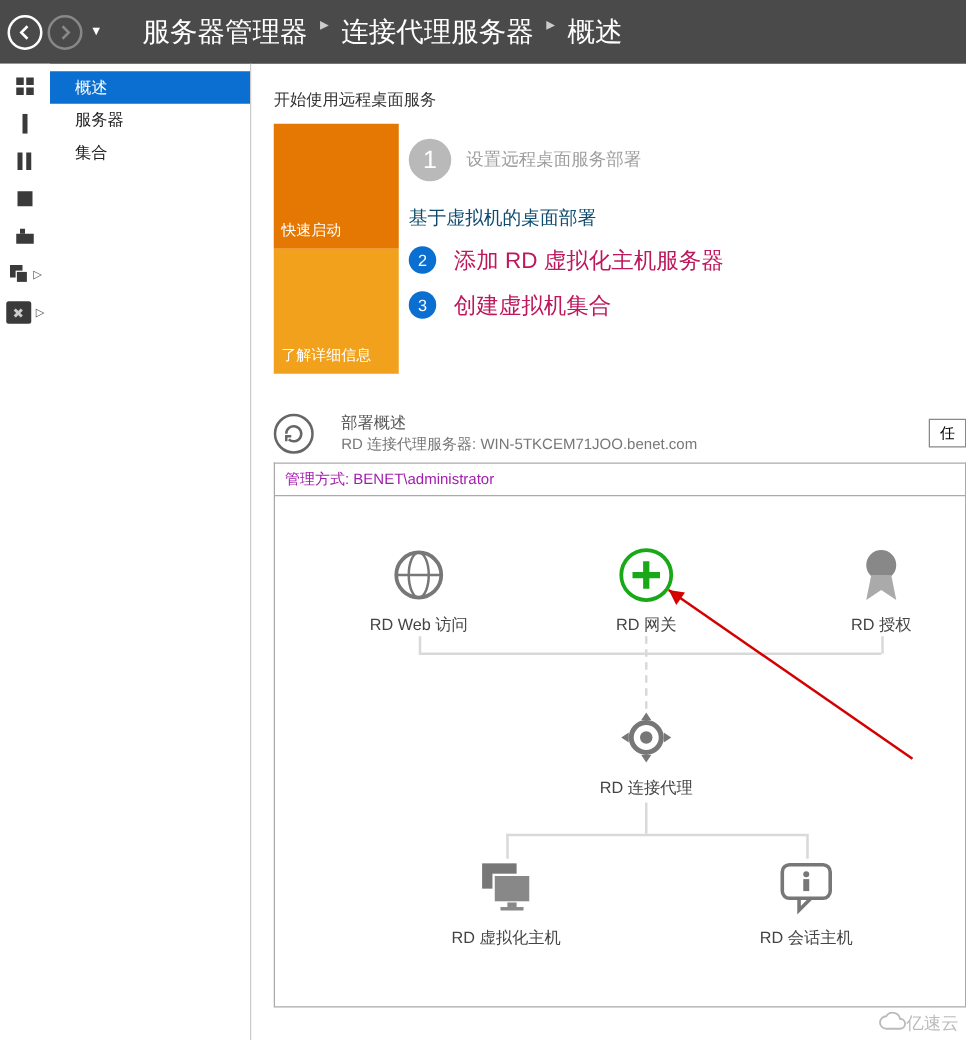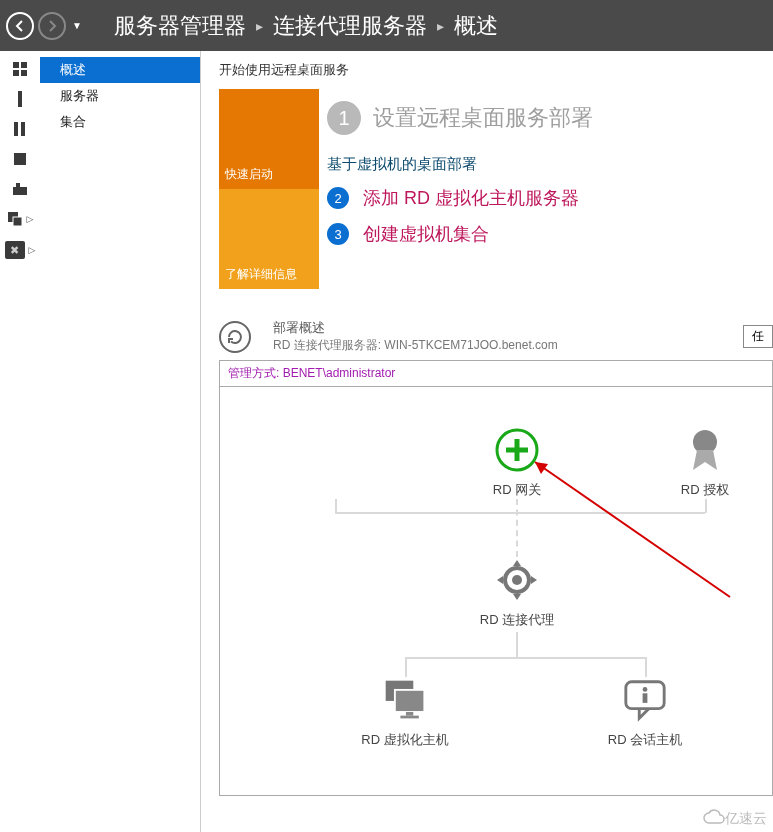--- a/index.html
+++ b/index.html
@@ -3,48 +3,48 @@
   <meta charset="utf-8">
   <style>
     * { margin: 0; padding: 0; box-sizing: border-box; font-family: "Microsoft YaHei", "Segoe UI", sans-serif; }
     body { width: 773px; height: 832px; overflow: hidden; background: #fff; position: relative; }
 
     
     .header { height: 51px; background: #4a4a4a; display: flex; align-items: center; gap: 4px; padding: 0 6px; }
     .nav-btn { width: 28px; height: 28px; border-radius: 50%; border: 2px solid #fff; display: flex; align-items: center; justify-content: center; color: #fff; font-size: 16px; background: transparent; cursor: pointer; }
     .nav-btn.disabled { border-color: #888; color: #888; }
     .nav-drop { color: #fff; font-size: 10px; margin-left: 2px; }
-    .breadcrumb { display: flex; align-items: center; gap: 10px; margin-left: 28px; color: #fff; font-size: 22px; }
+    .breadcrumb { display: flex; align-items: flex-start; gap: 10px; margin-left: 28px; color: #fff; font-size: 22px; }
     .bc-sep { font-size: 14px; color: #ccc; }
 
     
     .body { display: flex; height: calc(100% - 51px); }
     .iconbar { width: 40px; background: #fff; border-right: 0px solid #ddd; display: flex; flex-direction: column; align-items: center; gap: 14px; padding-top: 10px; }
     .iconbar .ico { width: 16px; height: 16px; color: #3a3a3a; display: flex; align-items: center; justify-content: center; }
     .iconbar .row { display: flex; align-items: center; gap: 4px; }
     .iconbar .mini-caret { font-size: 9px; color: #555; }
     .iconbar .stop { background: #3a3a3a; border-radius: 2px; width: 20px; height: 18px; color: #ccc; font-size: 11px; display:flex; align-items:center; justify-content:center; }
 
     .sidebar { width: 160px; padding-top: 6px; }
     .sidebar-item { height: 26px; display: flex; align-items: center; padding-left: 20px; font-size: 13px; color: #222; cursor: pointer; }
     .sidebar-item.selected { background: #0a6fd1; color: #fff; }
 
-    .main { flex: 1; border-left: 1px solid #ccc; padding: 10px 0 0 18px; overflow: hidden; }
+    .main { flex: 1; border-left: 1px solid #ccc; padding: 20px 0 0 18px; overflow: hidden; }
     .section-title { font-size: 13px; color: #333; margin-bottom: 10px; }
 
     .quickstart { display: flex; gap: 20px; }
     .tile-col { width: 88px; }
     .tile { width: 100px; height: 100px; color: #fff; font-size: 12px; display: flex; align-items: flex-end; padding: 6px; position: relative; }
     .tile-top { background: #e57802; height: 100px; }
     .tile-bot { background: #f2a11c; height: 100px; }
 
     .steps { flex: 1; padding-top: 12px; }
     .step-hdr { display: flex; align-items: center; gap: 12px; margin-bottom: 20px; }
     .big-num { width: 34px; height: 34px; border-radius: 50%; background: #b9b9b9; color: #fff; display: flex; align-items: center; justify-content: center; font-size: 20px; }
-    .big-title { font-size: 22px; color: #9e9e9e; }
+    .big-title { font-size: 14px; color: #9e9e9e; }
     .sub-title { color: #0c4a6e; font-size: 15px; margin-bottom: 12px; }
     .step-row { display: flex; align-items: center; gap: 14px; margin-bottom: 12px; }
     .sm-num { width: 22px; height: 22px; border-radius: 50%; background: #0a6fd1; color: #fff; font-size: 13px; display: flex; align-items: center; justify-content: center; }
     .step-link { color: #be185d; font-size: 18px; cursor: pointer; }
 
     
     .deploy { margin-top: 30px; }
     .deploy-hdr { display: flex; align-items: center; gap: 22px; }
     .ref-btn { width: 32px; height: 32px; border-radius: 50%; border: 2px solid #666; display: flex; align-items: center; justify-content: center; font-size: 16px; color: #666; cursor:pointer; }
     .deploy-titles { flex:1; }
@@ -187,20 +187,30 @@
         <div class="deploy-titles">
           <div class="deploy-t1">部署概述</div>
           <div class="deploy-t2">RD 连接代理服务器: WIN-5TKCEM71JOO.benet.com</div>
         </div>
         <button class="task-btn">任</button>
       </div>
       <div class="mgmt-line">管理方式: BENET\administrator</div>
 
       <div class="diagram">
 
+        <div class="dnode" style="left:50px; top:40px;">
+          <div class="dicon">
+            <svg width="44" height="44" viewBox="0 0 44 44">
+                <circle cx="22" cy="22" r="18" fill="none" stroke="#777" stroke-width="3"></circle>
+                <ellipse cx="22" cy="22" rx="8" ry="18" fill="none" stroke="#777" stroke-width="2"></ellipse>
+                <line x1="4" y1="22" x2="40" y2="22" stroke="#777" stroke-width="2"></line>
+              </svg>
+          </div>
+          <div class="dlabel">RD Web 访问</div>
+        </div>
 
         <div class="dnode" style="left:232px; top:40px;">
           <div class="dicon">
             <svg width="46" height="46" viewBox="0 0 46 46">
                 <circle cx="23" cy="23" r="20" fill="none" stroke="#18a818" stroke-width="3"></circle>
                 <line x1="23" y1="12" x2="23" y2="34" stroke="#18a818" stroke-width="5"></line>
                 <line x1="12" y1="23" x2="34" y2="23" stroke="#18a818" stroke-width="5"></line>
               </svg>
           </div>
           <div class="dlabel">RD 网关</div>

